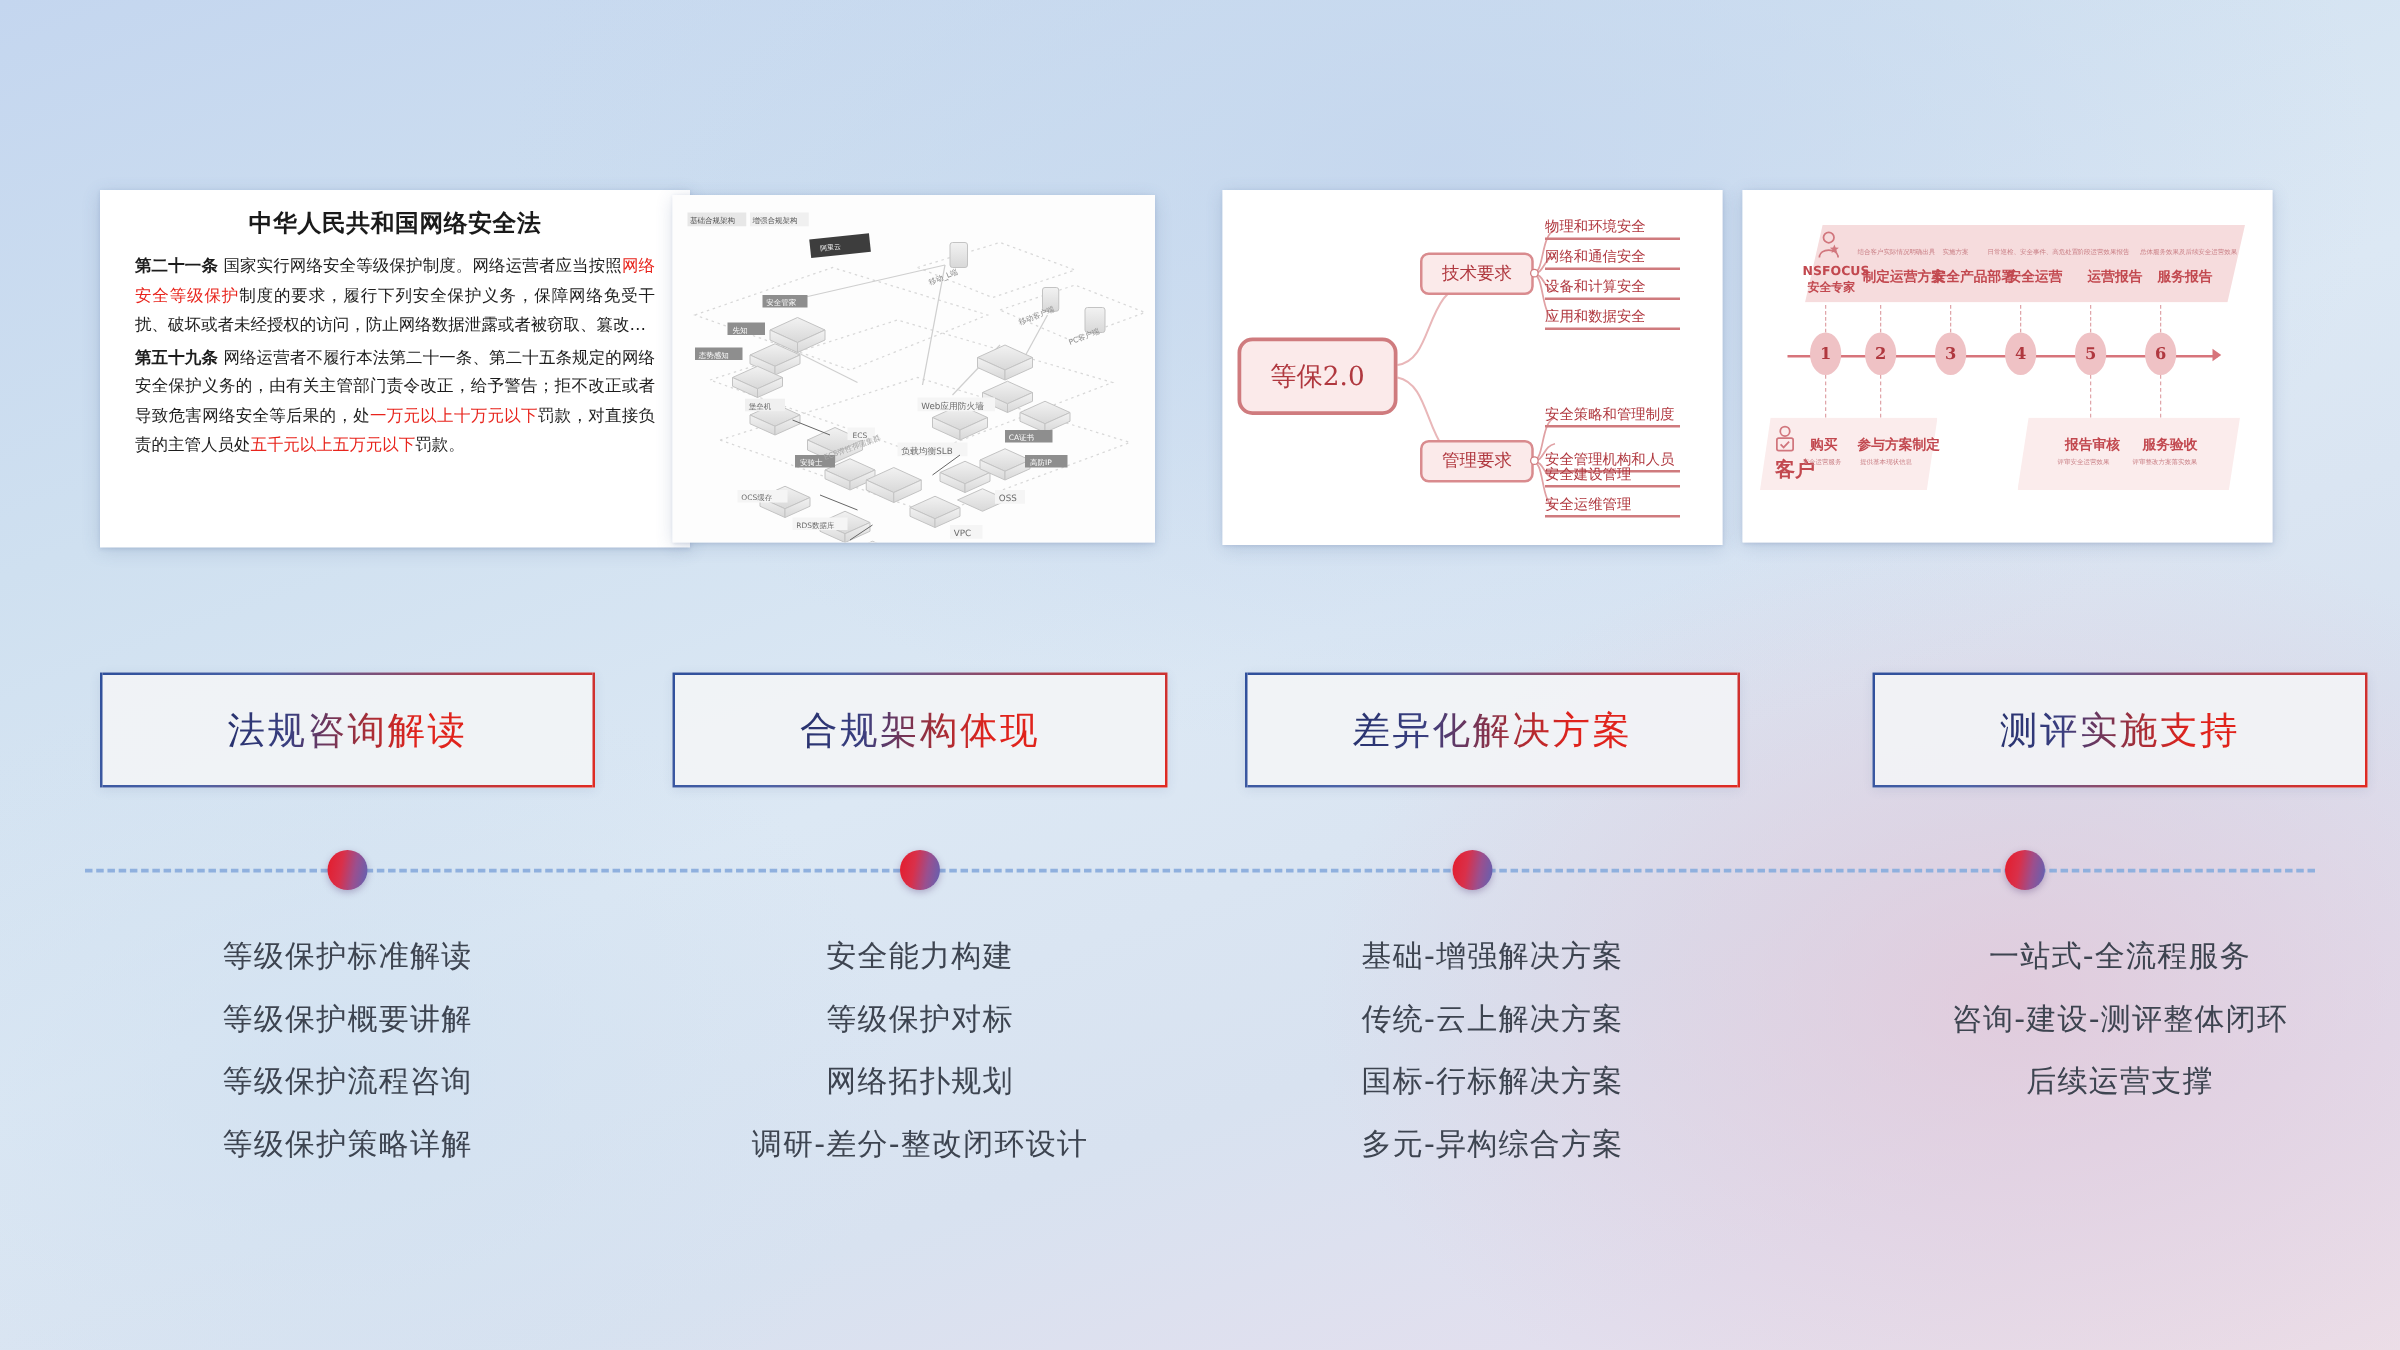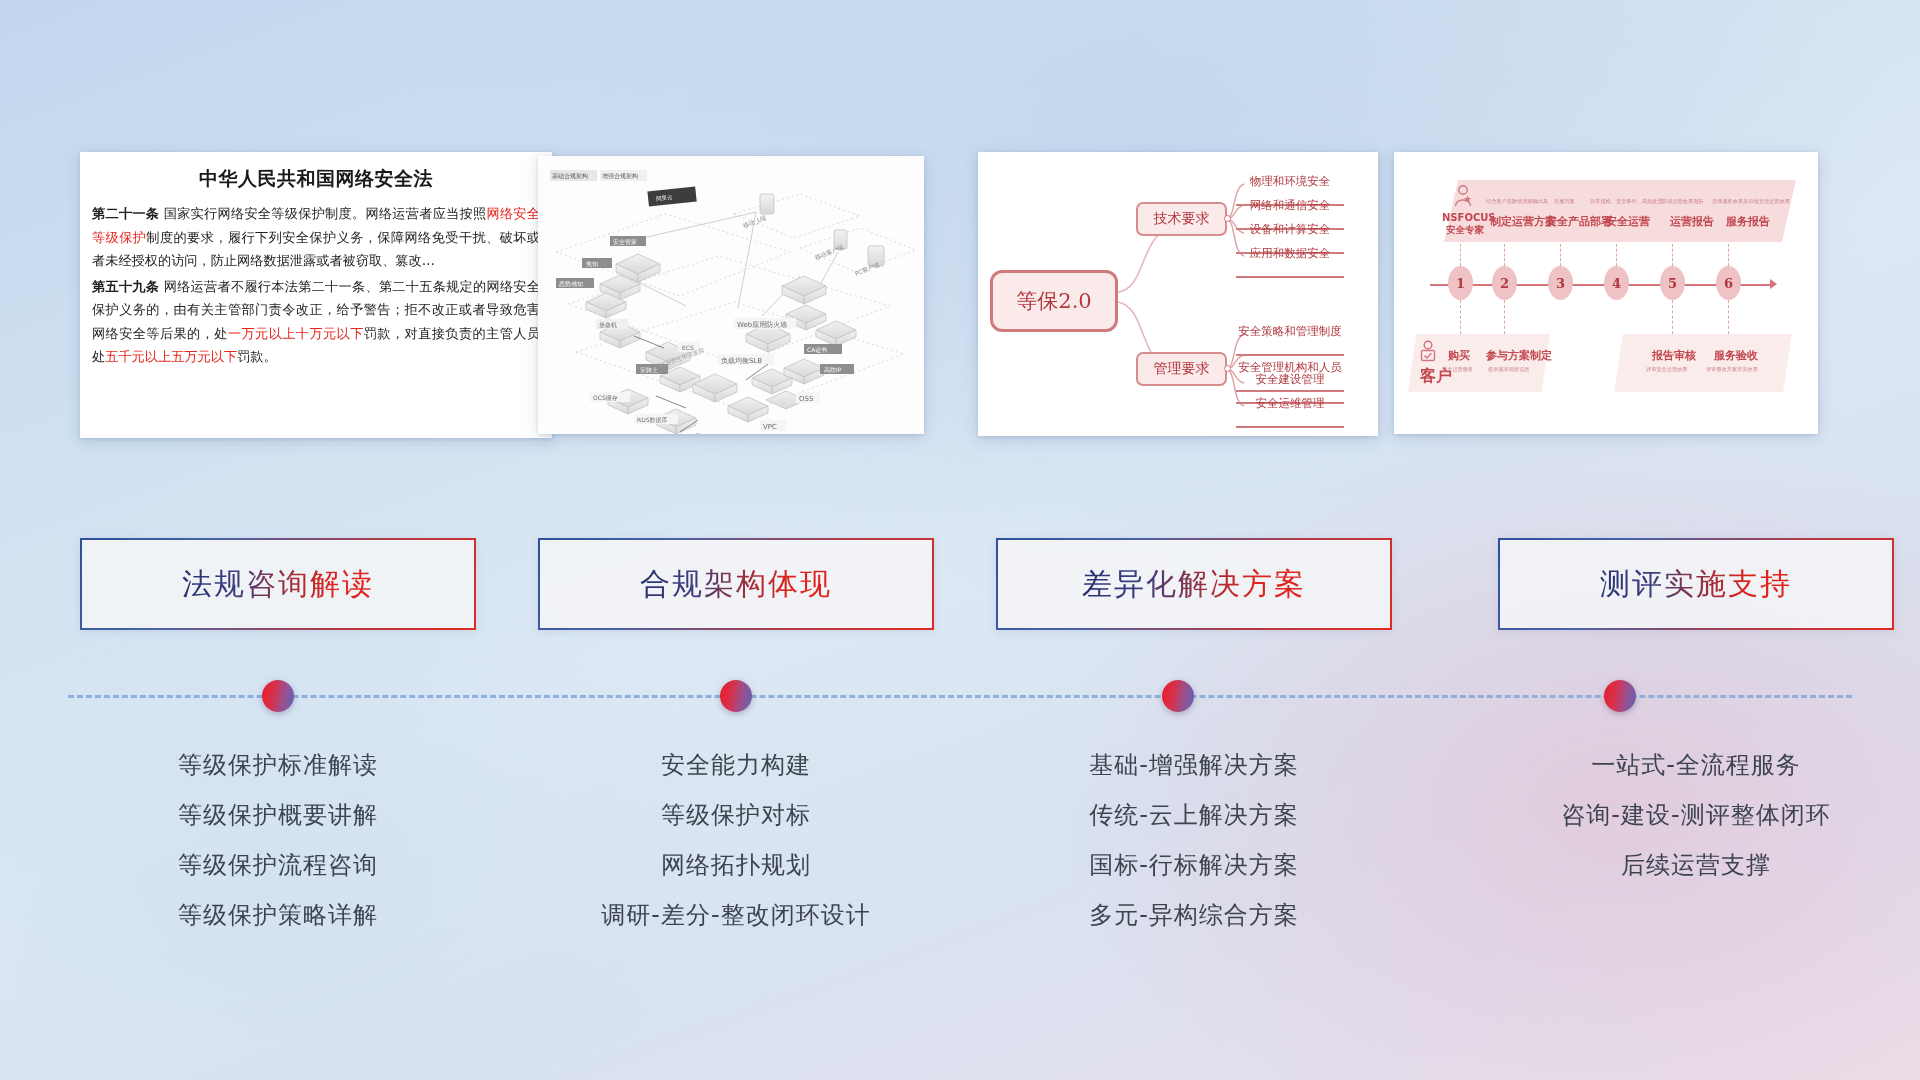--- a/index.html
+++ b/index.html
@@ -18,21 +18,21 @@
   .cards {
     position: absolute;
     left: 0; top: 0; width: 1920px; height: 460px;
   }
   .card {
     position: absolute;
     background: #ffffff;
     box-shadow: 0 3px 14px rgba(60,90,140,0.20), 0 1px 3px rgba(60,90,140,0.16);
     overflow: hidden;
   }
-  #card-law   { left: 80px;   top: 152px; width: 472px;  height: 286px; padding: 14px 12px 10px; }
+  #card-law   { left: 80px;   top: 152px; width: 472px;  height: 286px; padding: 14px 28px 10px; }
   #card-arch  { left: 538px;  top: 156px; width: 386px;  height: 278px; }
   #card-mind  { left: 978px;  top: 152px; width: 400px;  height: 284px; }
   #card-time  { left: 1394px; top: 152px; width: 424px;  height: 282px; }
 
   
   .law-title {
     text-align: center;
     font-size: 19px;
     font-weight: bold;
     color: #1a1a1a;
@@ -65,23 +65,23 @@
   .mind-branch {
     position: absolute; width: 91px; height: 34px;
     border: 2px solid #d98b8e; border-radius: 7px; background: #fbeaea;
     display: flex; align-items: center; justify-content: center;
     font-size: 14px; color: #b0383f; font-family: "DejaVu Serif", serif;
   }
   #mb-tech { left: 158px; top: 50px; }
   #mb-mgmt { left: 158px; top: 200px; }
   .mind-leaf {
     position: absolute; left: 258px; width: 108px;
-    font-size: 11.5px; color: #b0383f; text-align: center;
+    font-size: 11.5px; color: #b0383f; text-align: left;
     font-family: "DejaVu Serif", serif;
-    border-bottom: 2px solid #cf7b7e; padding-bottom: 15px;
+    border-bottom: 2px solid #cf7b7e; padding-bottom: 1px;
   }
   .mind-dot {
     position: absolute; width: 7px; height: 7px; border-radius: 50%;
     border: 1.5px solid #cf7b7e; background: #fff;
   }
 
   
   .tl { position: relative; width: 100%; height: 100%; background: #fff; }
   .tl-band {
     position: absolute; background: #f6dcdd;

